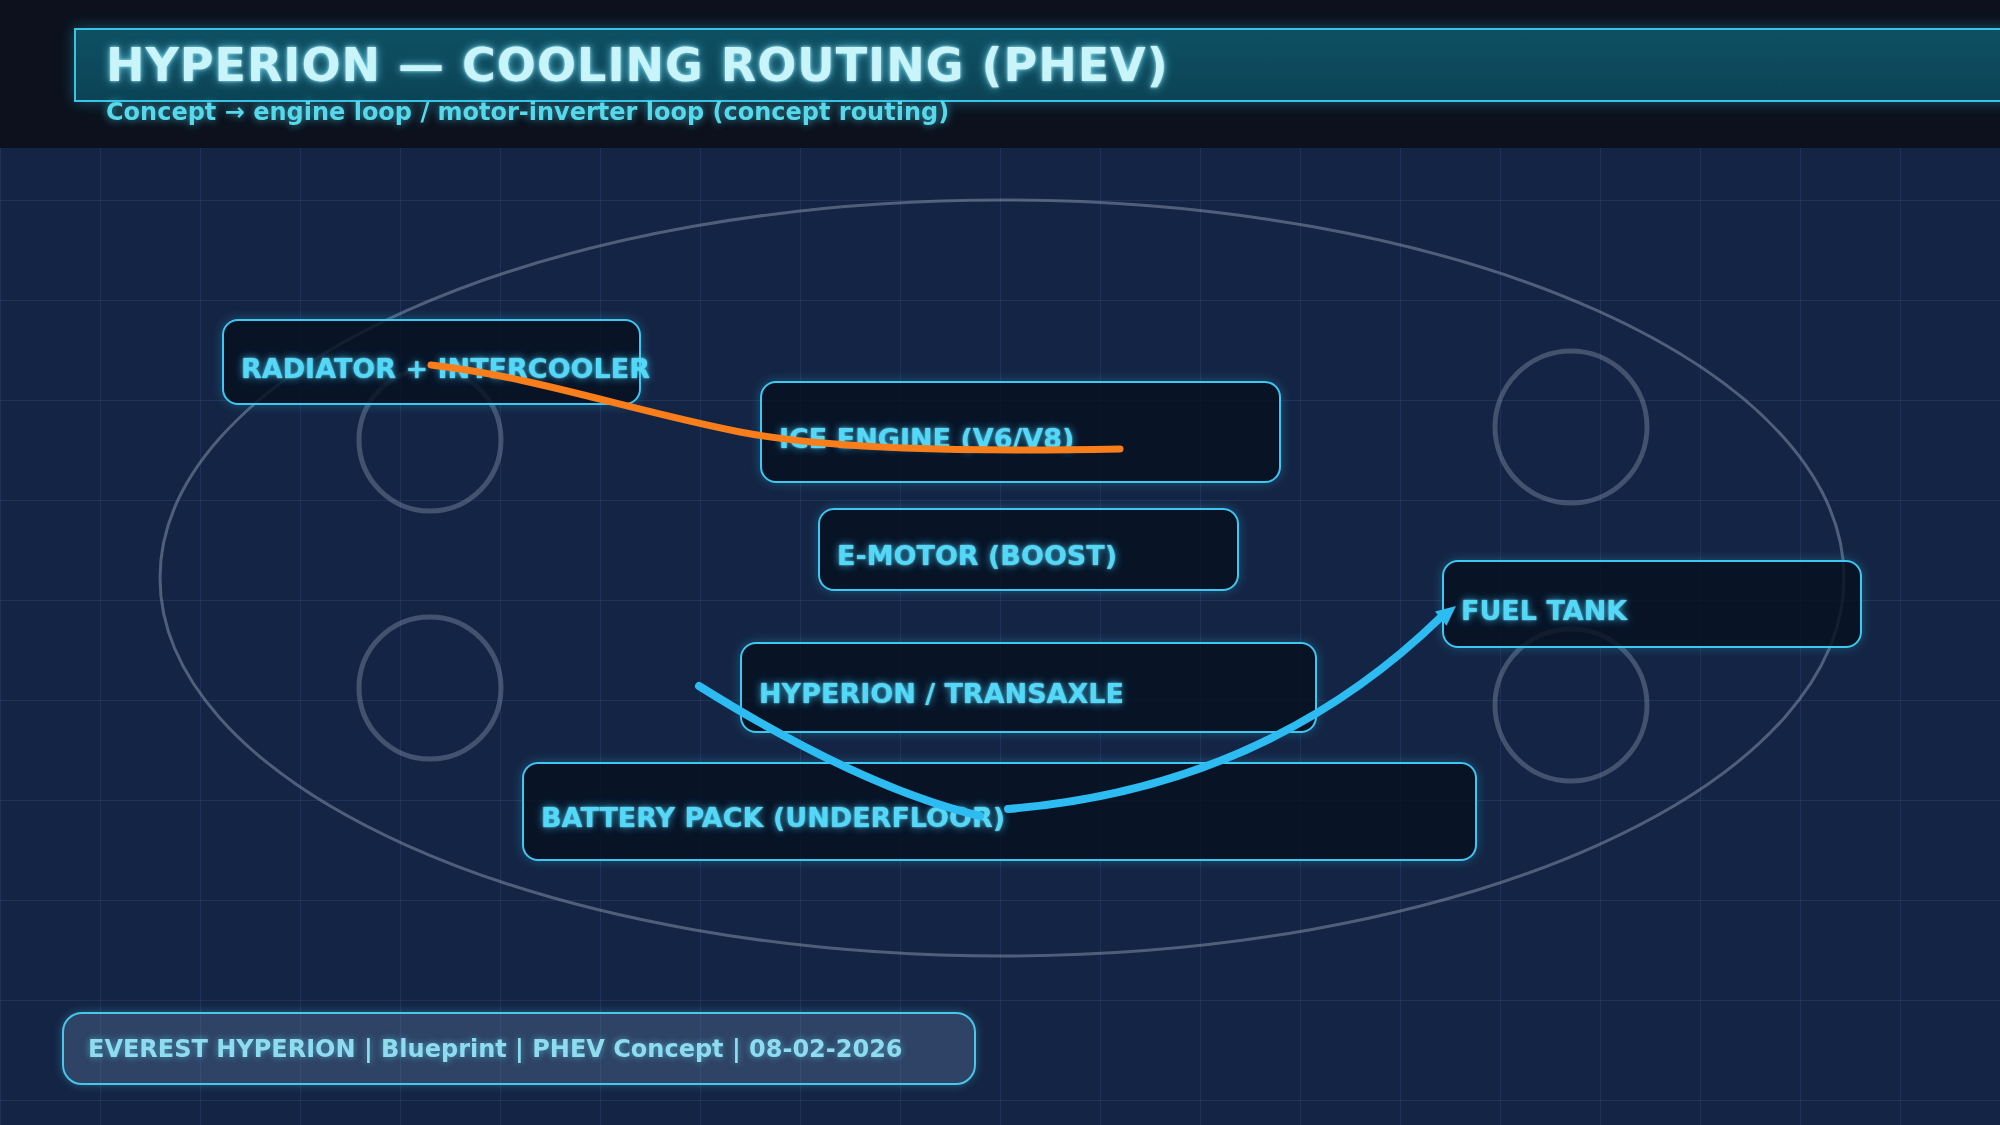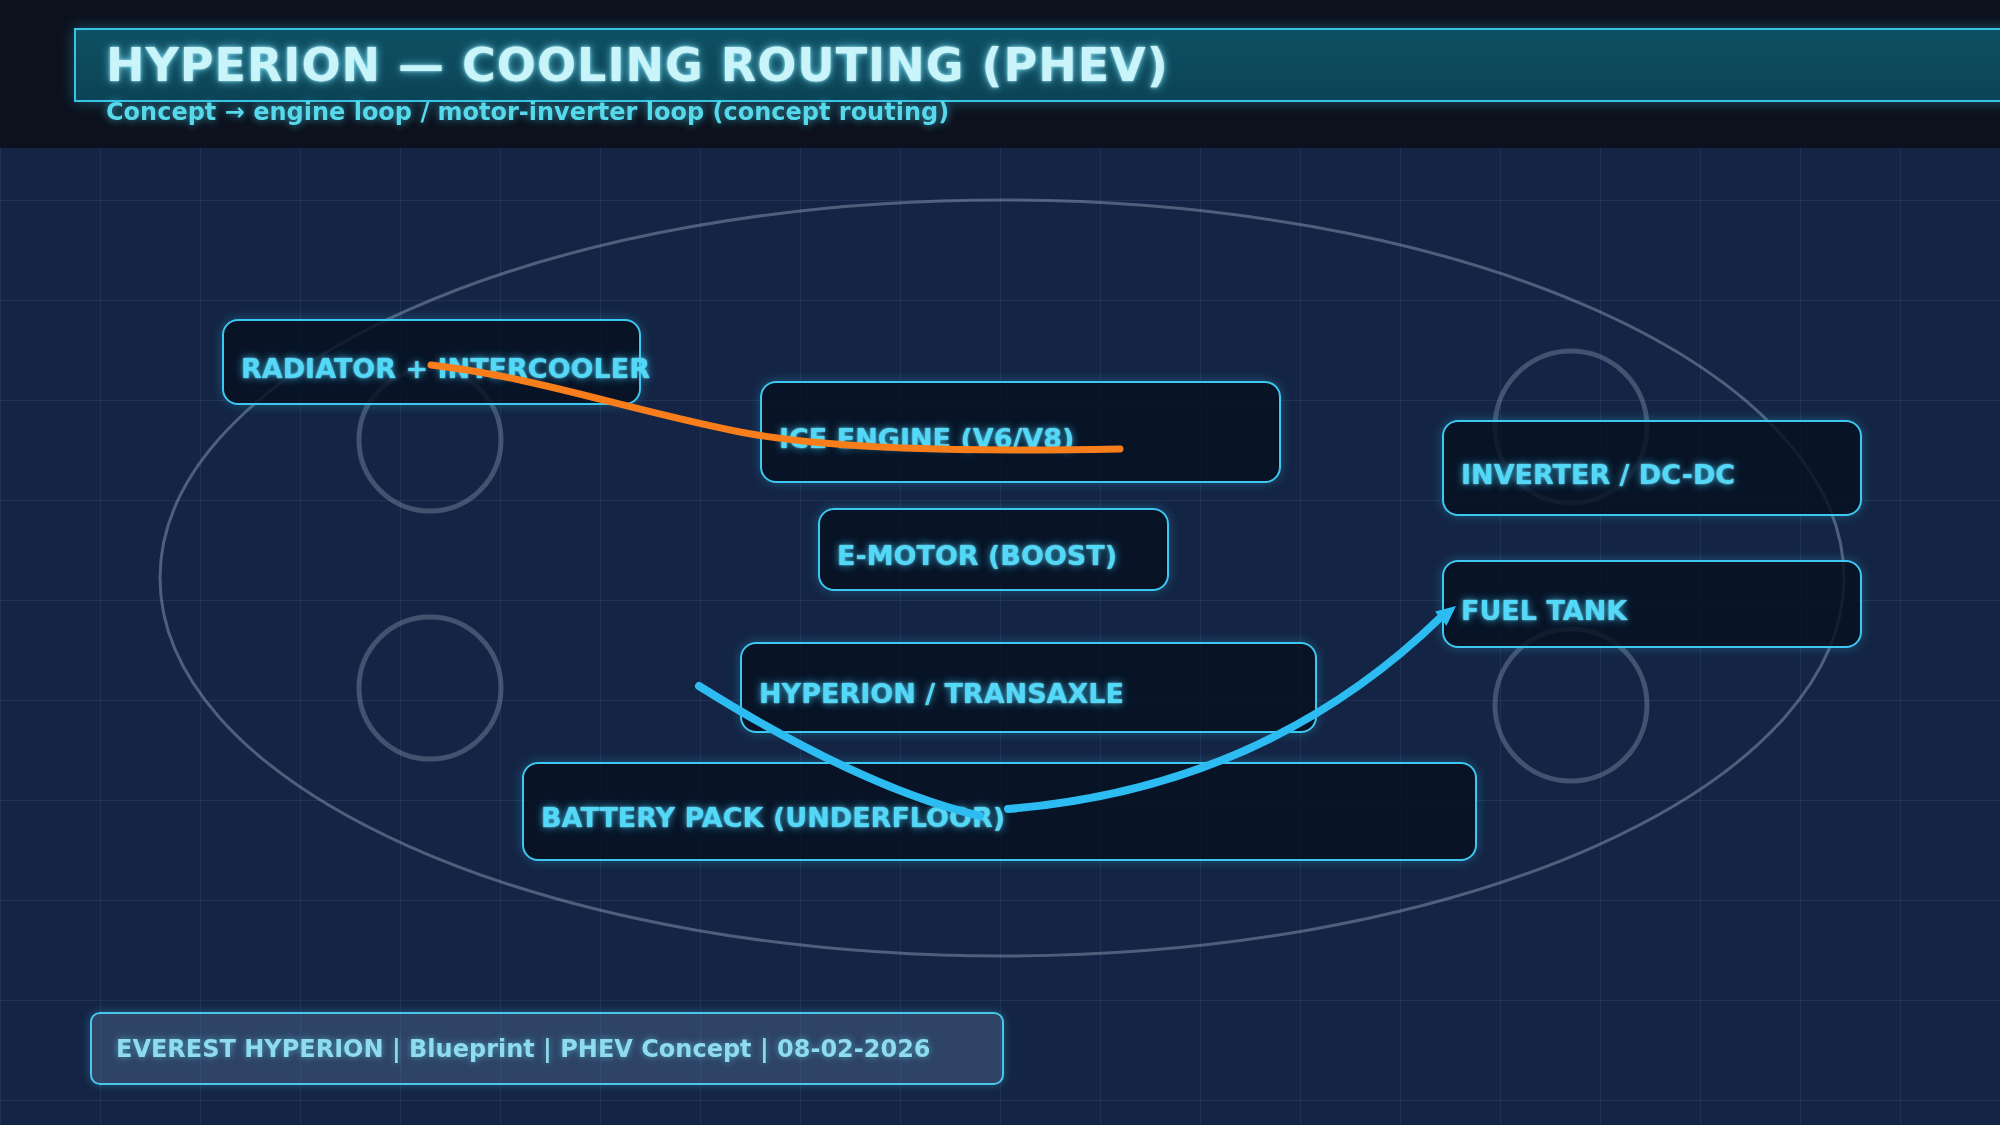--- a/index.html
+++ b/index.html
@@ -47,34 +47,34 @@
     box-shadow:0 0 12px rgba(56,198,240,0.30);
     display:flex;align-items:center;
     padding:12px 10px 0 17px;
   }
   .node-label{
     font-size:27px;font-weight:bold;color:#54d8f8;white-space:nowrap;
     text-shadow:0 0 9px rgba(60,210,255,0.8),0 0 2px rgba(170,240,255,0.9);
   }
   #node-radiator{left:222px;top:319px;width:419px;height:86px;}
   #node-ice{left:760px;top:381px;width:521px;height:102px;}
-  #node-emotor{left:818px;top:508px;width:351px;height:83px;}
+  #node-emotor{left:818px;top:508px;width:421px;height:83px;}
   #node-inverter{left:1442px;top:420px;width:420px;height:96px;}
   #node-fuel{left:1442px;top:560px;width:420px;height:88px;}
   #node-gearbox{left:740px;top:642px;width:577px;height:91px;}
   #node-battery{left:522px;top:762px;width:955px;height:99px;}
 
   
   #footer-badge{
     position:absolute;left:62px;top:1012px;width:914px;height:73px;
     box-sizing:border-box;z-index:30;
     background:rgba(110,140,180,0.30);
-    border:2px solid #49c6e8;border-radius:10px;
+    border:2px solid #49c6e8;border-radius:20px;
     box-shadow:0 0 10px rgba(73,198,232,0.35);
-    display:flex;align-items:center;padding-left:24px;margin-left:28px;
+    display:flex;align-items:center;padding-left:24px;
   }
   #footer-caption{
     font-size:24px;font-weight:bold;color:#8fdcef;white-space:nowrap;
     text-shadow:0 0 7px rgba(100,215,245,0.6);
   }
 
   #chassis-layer{z-index:1;}
   #lines-layer{z-index:20;pointer-events:none;}
 </style>
 </head>
@@ -91,23 +91,20 @@
   </svg>
 
   <div class="node" id="node-radiator">
     <span class="node-label">RADIATOR + INTERCOOLER</span>
   </div>
   <div class="node" id="node-ice">
     <span class="node-label">ICE ENGINE (V6/V8)</span>
   </div>
   <div class="node" id="node-emotor">
     <span class="node-label">E-MOTOR (BOOST)</span>
-  </div>
-  <div class="node" id="node-inverter">
-    <span class="node-label">INVERTER / DC-DC</span>
   </div>
   <div class="node" id="node-fuel">
     <span class="node-label">FUEL TANK</span>
   </div>
   <div class="node" id="node-gearbox">
     <span class="node-label">HYPERION / TRANSAXLE</span>
   </div>
   <div class="node" id="node-battery">
     <span class="node-label">BATTERY PACK (UNDERFLOOR)</span>
   </div>

